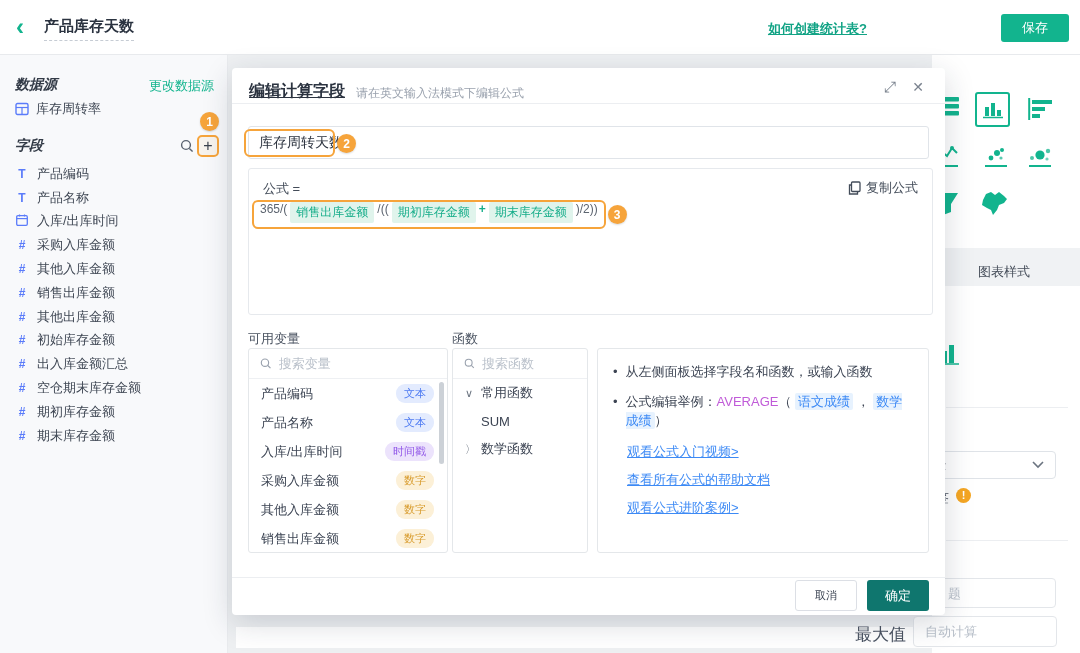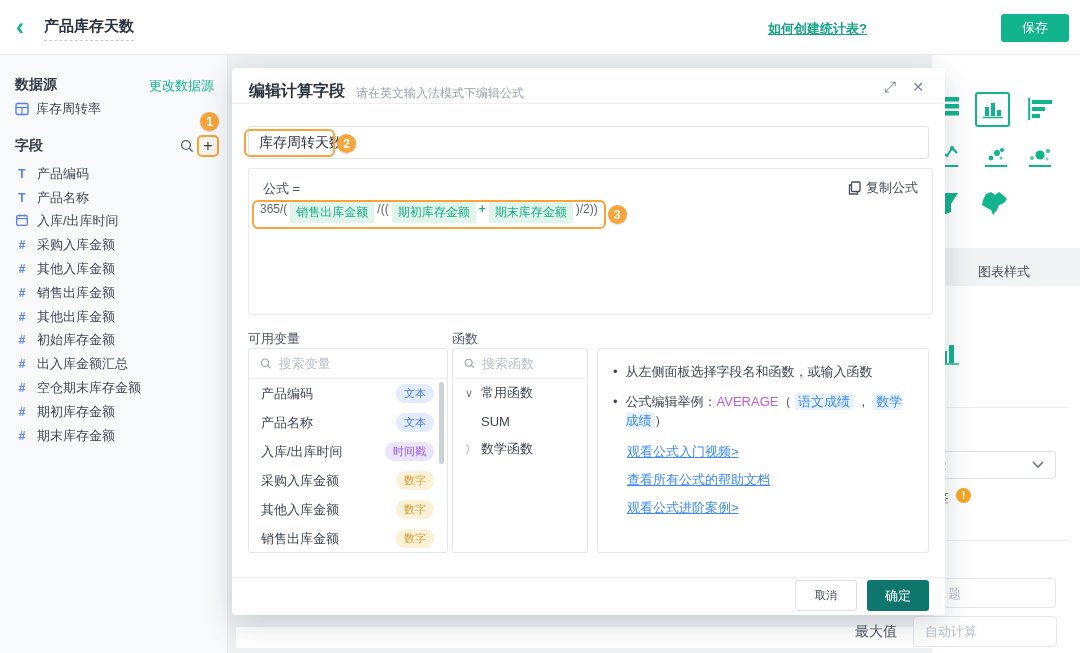--- a/index.html
+++ b/index.html
@@ -8,21 +8,21 @@
 
   
   #topbar { position:absolute; left:0; top:0; width:1080px; height:55px; background:#fff; border-bottom:1px solid #e8eaed; z-index:5; }
   #back-icon { position:absolute; left:16px; top:15px; width:22px; height:24px; color:#12b48e; font-size:24px; font-weight:bold; line-height:24px; cursor:pointer; }
   #page-title { position:absolute; left:44px; top:17px; font-size:15px; font-weight:bold; color:#2b3340; border-bottom:1px dashed #c6ccd4; padding-bottom:4px; }
   #help-link { position:absolute; right:213px; top:20px; font-size:13px; color:#12a385; text-decoration:underline; font-weight:bold; cursor:pointer; }
   #save-btn { position:absolute; right:11px; top:14px; width:68px; height:28px; background:#12b48e; color:#fff; font-size:13px; border:none; border-radius:3px; cursor:pointer; }
 
   
   #sidebar { position:absolute; left:0; top:55px; width:228px; height:598px; background:#f8f9fb; border-right:1px solid #e9ebee; z-index:2; }
-  .sb-head { font-size:14px; font-weight:bold; color:#333b47; }
+  .sb-head { font-size:14px; font-weight:bold; color:#333b47;font-style:italic; }
   #ds-label { position:absolute; left:15px; top:21px; }
   #change-ds { position:absolute; right:13px; top:22px; font-size:13px; color:#12b48e; cursor:pointer; }
   #ds-item { position:absolute; left:15px; top:43px; height:22px; display:flex; align-items:center; gap:7px; font-size:13px; color:#3f4754; cursor:pointer; }
   #fields-label { position:absolute; left:15px; top:82px; }
   #field-search-icon { position:absolute; left:180px; top:84px; cursor:pointer; }
   #add-field-wrap { position:absolute; left:197px; top:80px; width:22px; height:22px; border:2px solid #f6a43b; border-radius:5px; background:rgba(246,164,59,.07); display:flex; align-items:center; justify-content:center; cursor:pointer; }
   #add-field-wrap span { font-size:16px; color:#39414d; line-height:1; margin-top:-1px; }
   .num-badge { position:absolute; width:19px; height:19px; border-radius:50%; background:#f6a43b; color:#fff; font-size:12px; font-weight:bold; display:flex; align-items:center; justify-content:center; z-index:30; box-shadow:0 1px 2px rgba(0,0,0,.15); }
   #badge1 { left:200px; top:57px; }
   #field-list { position:absolute; left:0; top:107px; width:228px; }
@@ -39,27 +39,27 @@
   #style-tab-bar { position:absolute; left:932px; top:248px; width:148px; height:38px; background:#f0f2f4; z-index:2; }
   #style-tab { position:absolute; left:46px; top:15px; font-size:13px; color:#454d59; cursor:pointer; }
   .rp-divider { position:absolute; left:946px; width:122px; height:1px; background:#eceef1; z-index:3; }
   #rp-dropdown { position:absolute; left:916px; top:451px; width:140px; height:28px; background:#fff; border:1px solid #dfe3e8; border-radius:4px; z-index:3; cursor:pointer; }
   #rp-dropdown-text { position:absolute; left:933px; top:457px; font-size:13px; color:#3f4754; z-index:3; }
   #rp-chevron { position:absolute; left:1032px; top:461px; z-index:4; }
   #rp-label-frag { position:absolute; left:936px; top:489px; font-size:13px; color:#4a5361; z-index:3; }
   #rp-warn { position:absolute; left:956px; top:488px; width:15px; height:15px; border-radius:50%; background:#f5a623; color:#fff; font-size:11px; font-weight:bold; text-align:center; line-height:15px; z-index:3; }
   #rp-input1 { position:absolute; left:916px; top:578px; width:140px; height:30px; background:#fff; border:1px solid #e3e6ea; border-radius:4px; z-index:3; }
   #rp-input1-frag { position:absolute; left:948px; top:585px; font-size:13px; color:#b9c0ca; z-index:3; }
-  #max-label { position:absolute; left:855px; top:623px; font-size:14px; color:#4a5361; z-index:3; }
+  #max-label { position:absolute; left:855px; top:623px; font-size:17px; color:#4a5361; z-index:3; }
   #max-input { position:absolute; left:913px; top:616px; width:144px; height:31px; background:#fff; border:1px solid #e3e6ea; border-radius:4px; font-size:13px; padding:0 11px; color:#3f4754; z-index:3; }
   #max-input::placeholder { color:#b9c0ca; }
 
   
   #modal { position:absolute; left:232px; top:68px; width:713px; height:547px; background:#fff; border-radius:4px; box-shadow:0 8px 30px rgba(30,40,60,.18); z-index:10; }
-  #modal-title { position:absolute; left:17px; top:13px; font-size:16px; font-weight:bold; color:#2b3340; }
+  #modal-title { position:absolute; left:17px; top:13px; font-size:16px; font-weight:bold; color:#2b3340;text-decoration:underline; }
   #modal-subtitle { position:absolute; left:124px; top:17px; font-size:12px; color:#9aa2ae; }
   #expand-icon { position:absolute; right:49px; top:10px; font-size:15px; color:#7a828e; cursor:pointer; }
   #close-icon { position:absolute; right:21px; top:11px; font-size:14px; color:#7a828e; cursor:pointer; }
   #modal-header-line { position:absolute; left:0; top:35px; width:713px; height:1px; background:#eceef1; }
   #name-input { position:absolute; left:16px; top:58px; width:681px; height:33px; border:1px solid #e0e4e9; border-radius:3px; font-size:14px; color:#2d3440; padding:0 10px; }
   #badge2 { left:337px; top:134px; }
   #anno2 { position:absolute; left:244px; top:129px; width:91px; height:28px; border:2px solid #f6a43b; border-radius:6px; z-index:12; pointer-events:none; }
   #formula-box { position:absolute; left:16px; top:100px; width:685px; height:147px; border:1px solid #e6e9ed; border-radius:3px; }
   #formula-label { position:absolute; left:14px; top:11px; font-size:13px; color:#434c59; }
   #copy-btn { position:absolute; right:14px; top:10px; font-size:13px; color:#434c59; display:flex; align-items:center; gap:5px; cursor:pointer; }

